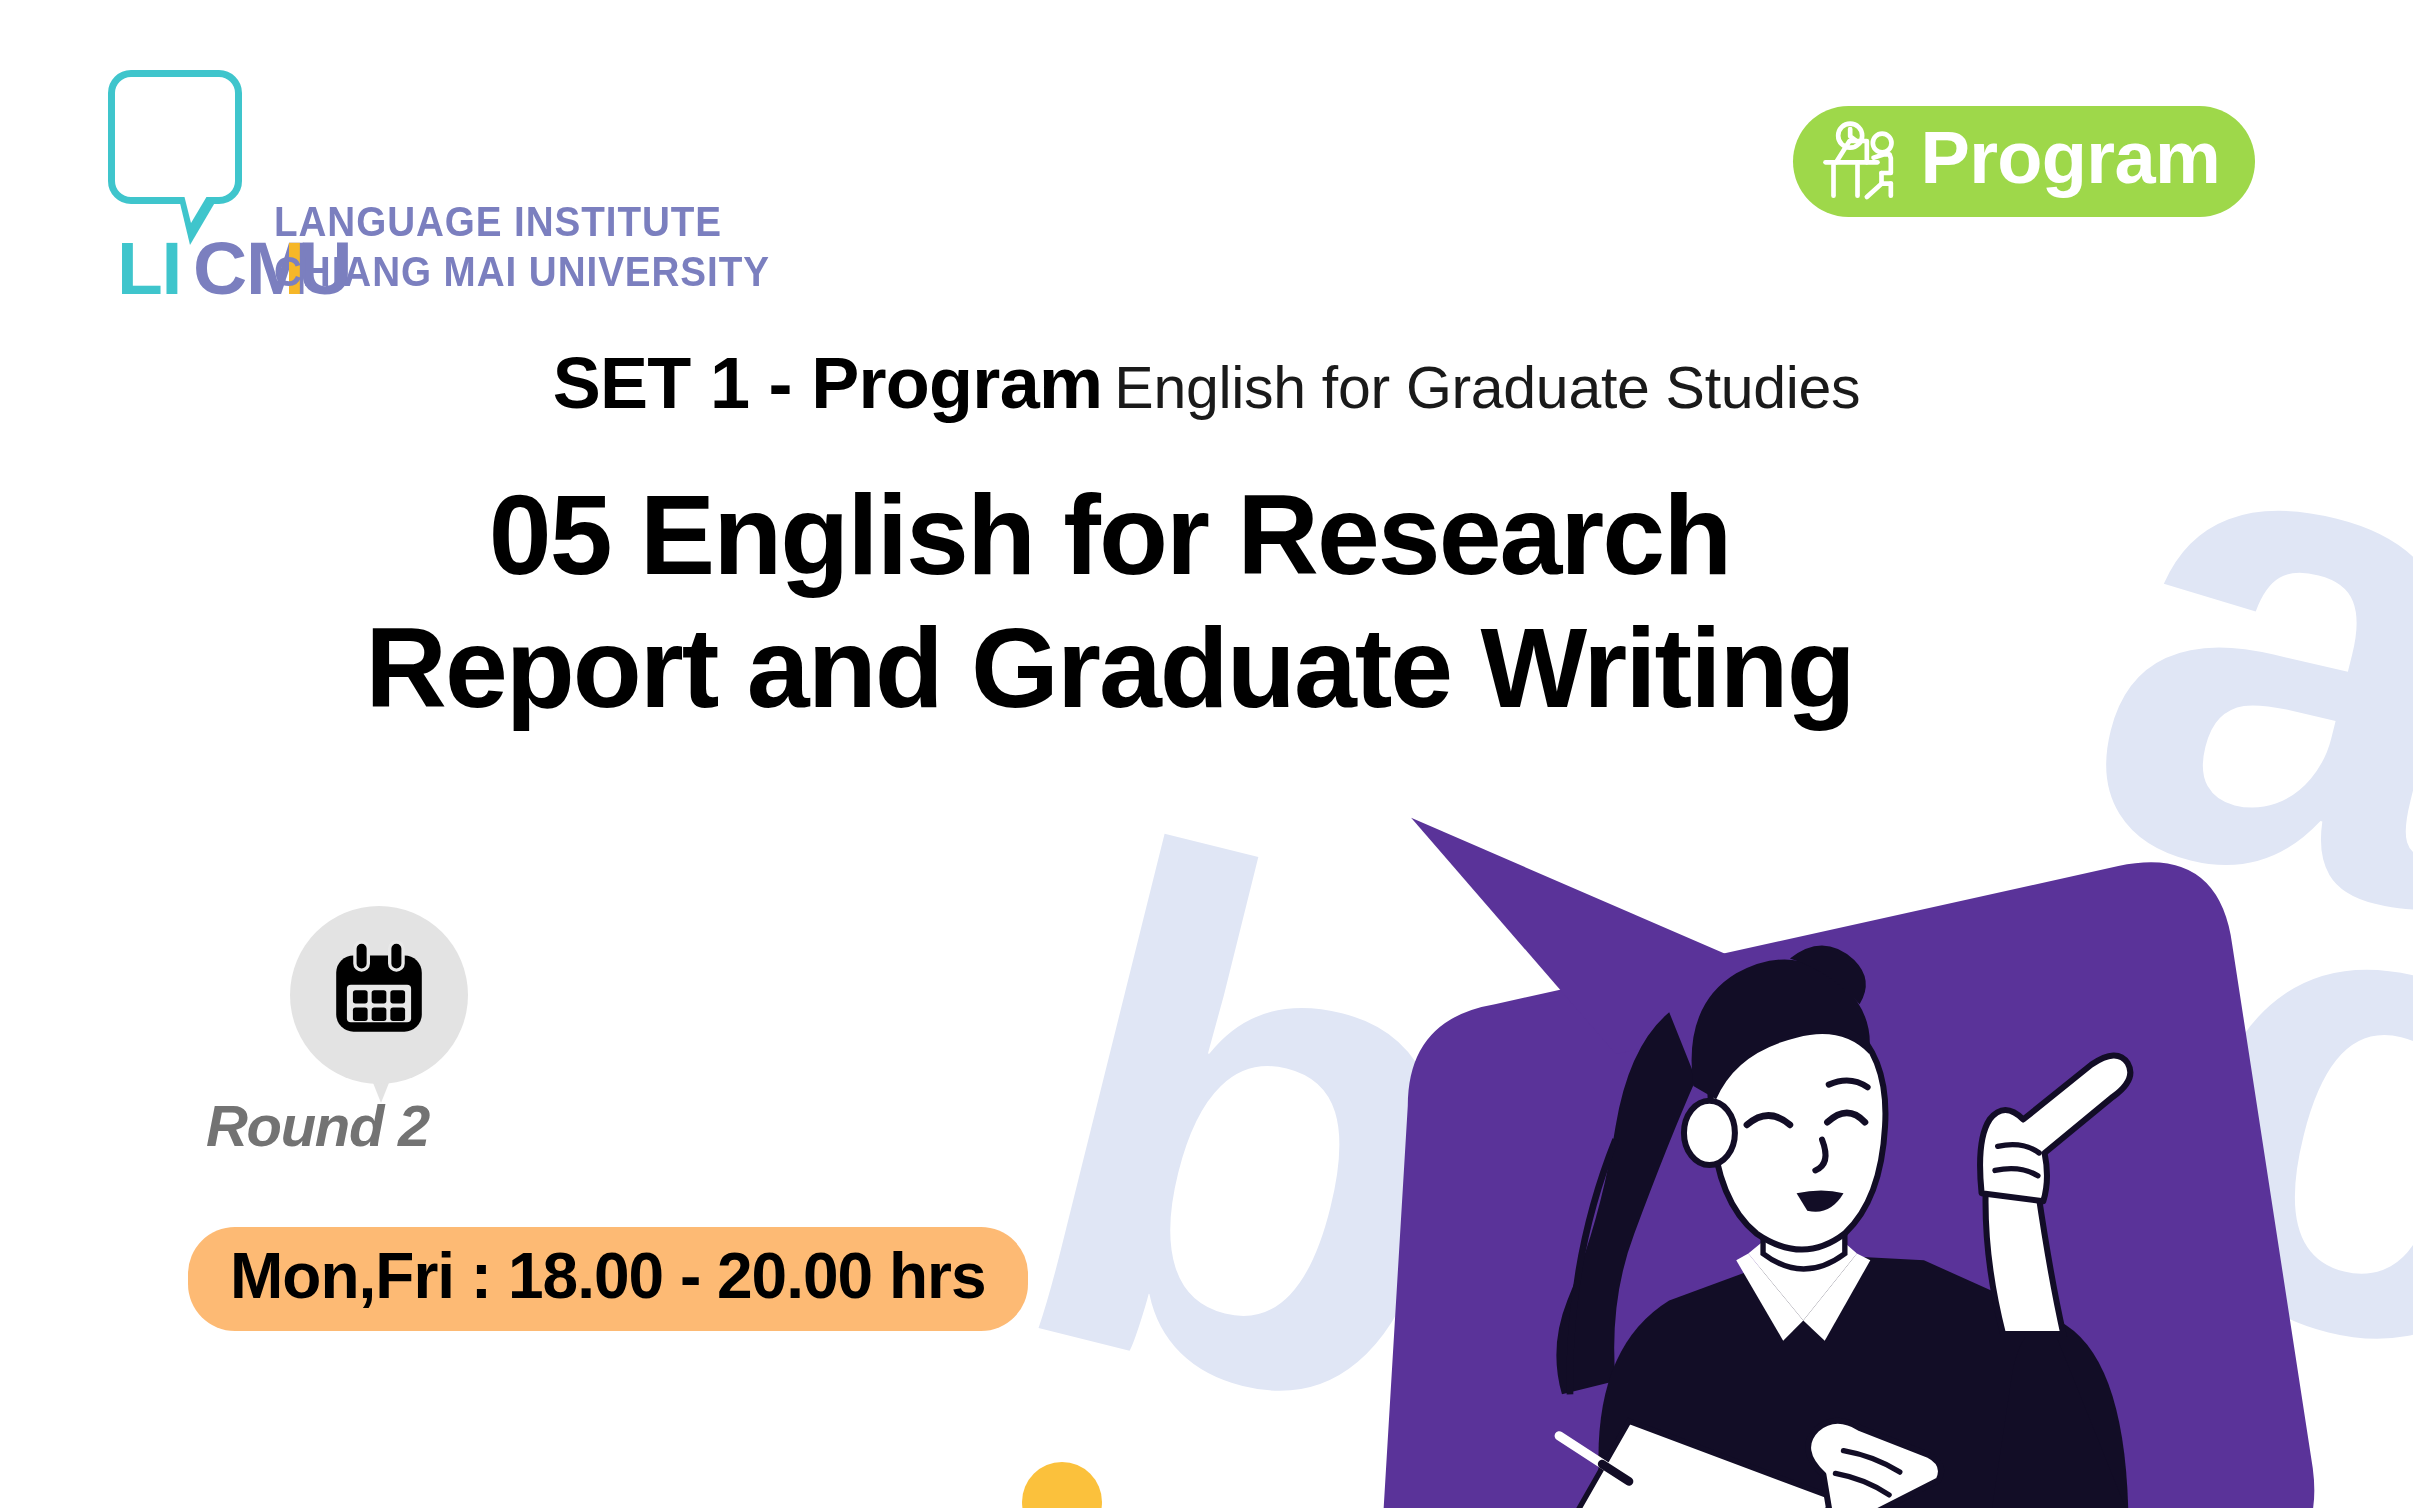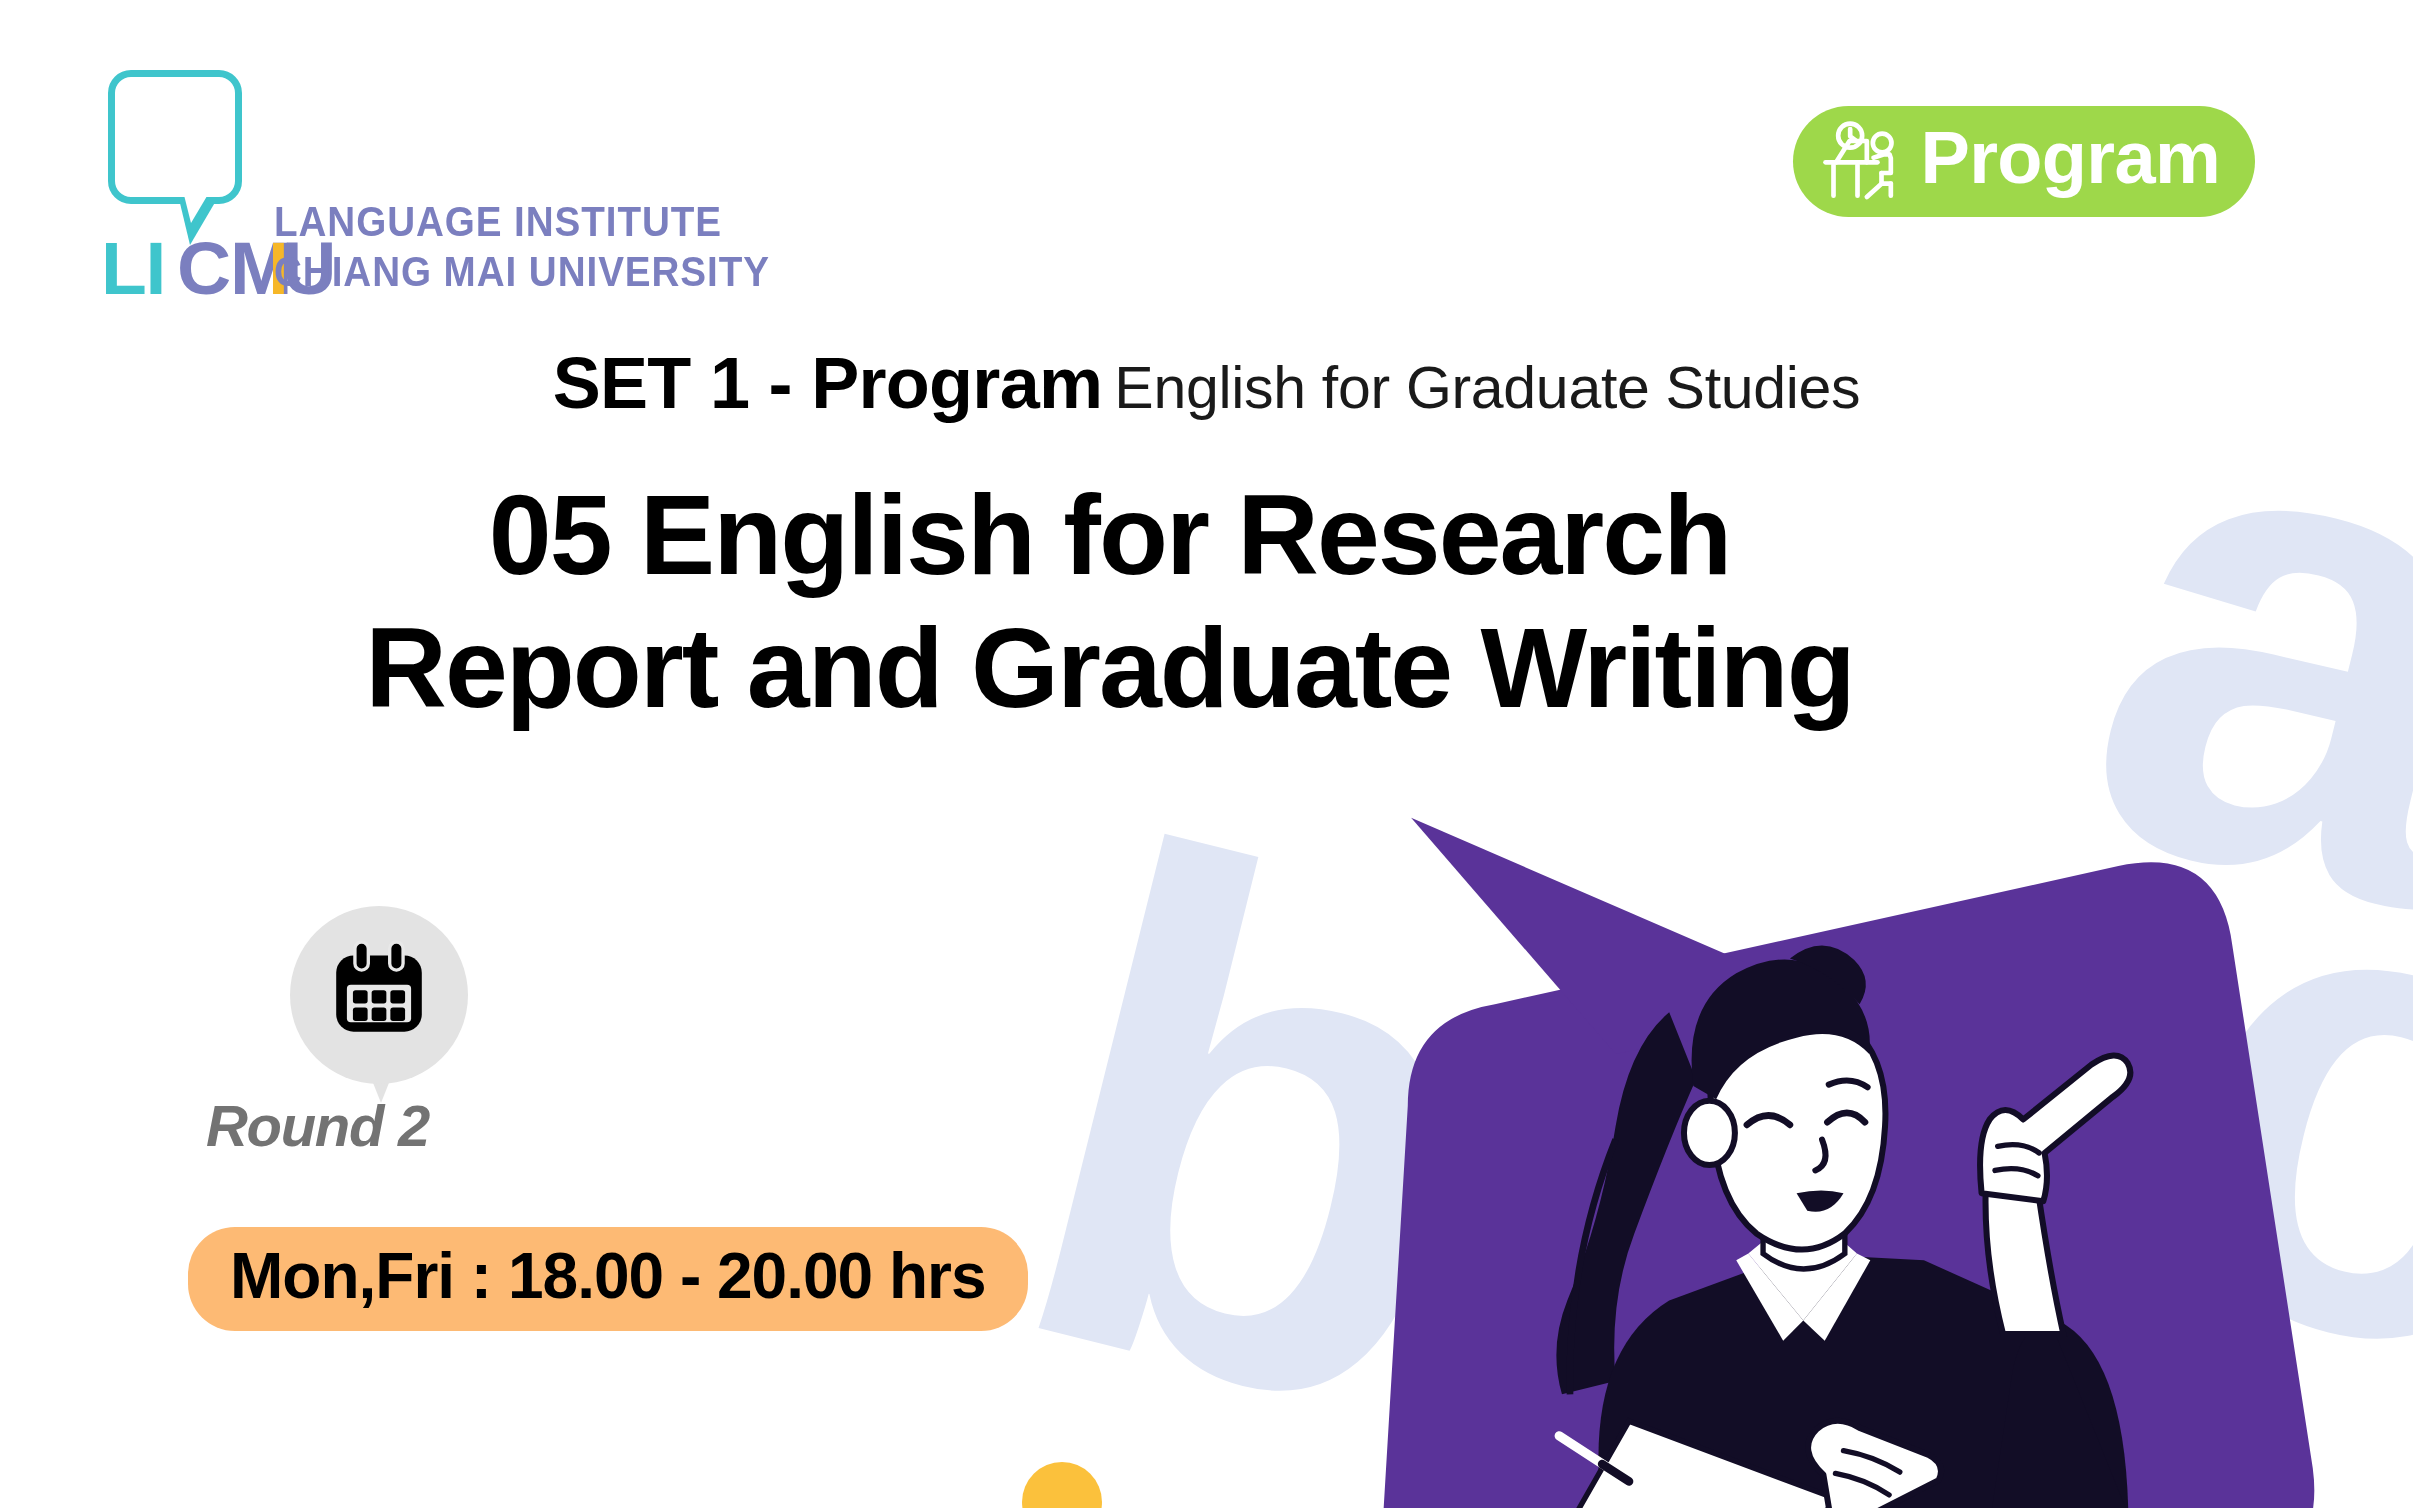--- a/index.html
+++ b/index.html
@@ -100,21 +100,21 @@
   #logo-wordmark {
     position: absolute;
     left: 0px;
     top: 161px;
     font-size: 75px;
     font-weight: 700;
     letter-spacing: -1.3px;
     line-height: 1;
     white-space: nowrap;
   }
-  #logo-wordmark .li { color: #3FC5CC; }
+  #logo-wordmark .li { color: #3FC5CC; margin-left: 16px; }
   #logo-wordmark .cm { color: #7B7FBF; margin-left: 12px; }
   #logo-wordmark .u  { color: #7B7FBF; }
   #logo-wordmark .bar {
     color: #F6B728;
     margin-left: -23px;
     margin-right: -5.4px;
   }
 
   #logo-institute {
     position: absolute;

